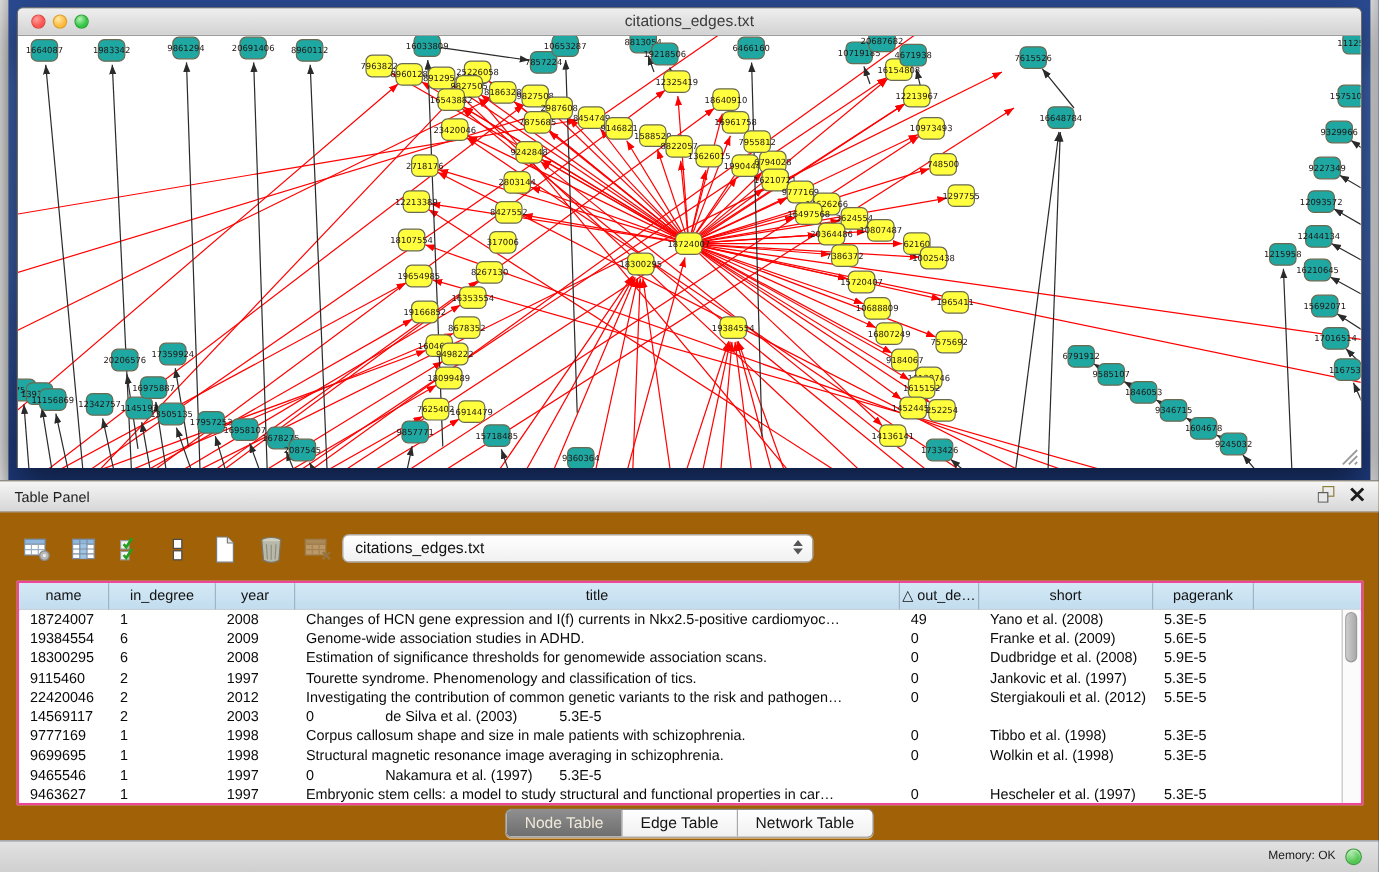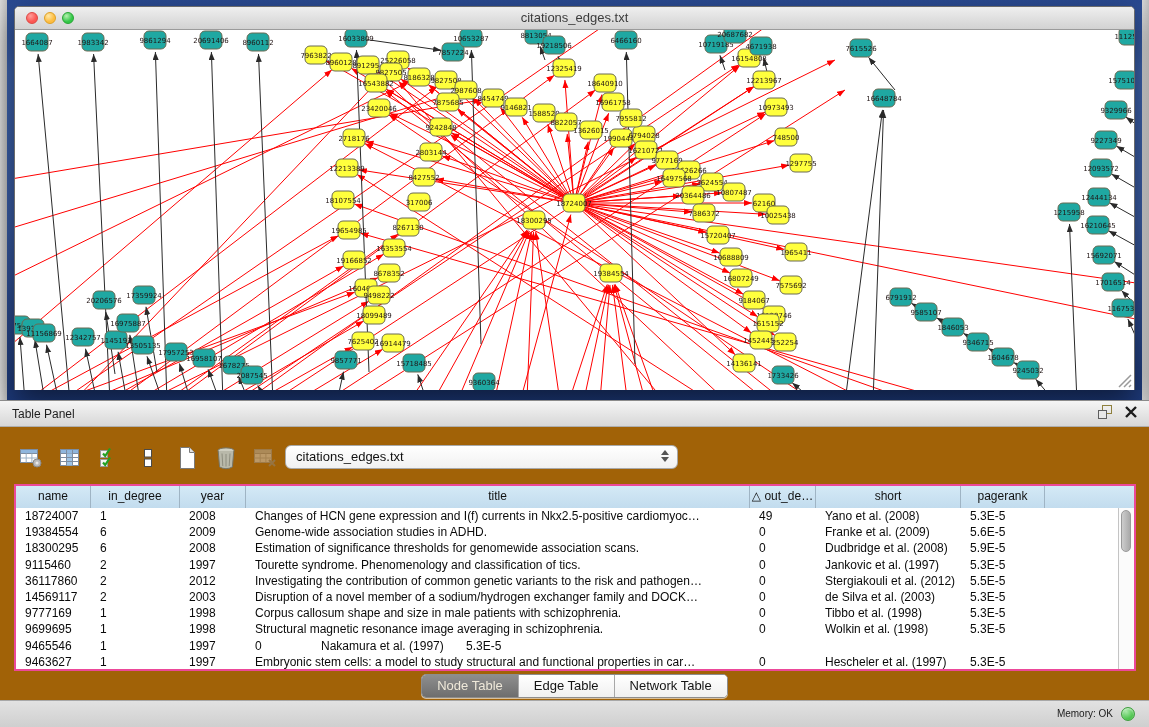--- a/index.html
+++ b/index.html
@@ -855,33 +855,32 @@
           <div class="tr">
             <div class="td col-0">9115460</div>
             <div class="td col-1">2</div>
             <div class="td col-2">1997</div>
             <div class="td col-3">Tourette syndrome. Phenomenology and classification of tics.</div>
             <div class="td col-4">0</div>
             <div class="td col-5">Jankovic et al. (1997)</div>
             <div class="td col-6">5.3E-5</div>
           </div>
           <div class="tr">
-            <div class="td col-0">36117860</div>
+            <div class="td col-0">22420046</div>
             <div class="td col-1">2</div>
             <div class="td col-2">2012</div>
             <div class="td col-3">Investigating the contribution of common genetic variants to the risk and pathogen…</div>
             <div class="td col-4">0</div>
             <div class="td col-5">Stergiakouli et al. (2012)</div>
             <div class="td col-6">5.5E-5</div>
           </div>
           <div class="tr">
             <div class="td col-0">14569117</div>
             <div class="td col-1">2</div>
             <div class="td col-2">2003</div>
-            <div class="td col-3">Disruption of a novel member of a sodium/hydrogen exchanger family and DOCK…</div>
             <div class="td col-4">0</div>
             <div class="td col-5">de Silva et al. (2003)</div>
             <div class="td col-6">5.3E-5</div>
           </div>
           <div class="tr">
             <div class="td col-0">9777169</div>
             <div class="td col-1">1</div>
             <div class="td col-2">1998</div>
             <div class="td col-3">Corpus callosum shape and size in male patients with schizophrenia.</div>
             <div class="td col-4">0</div>

